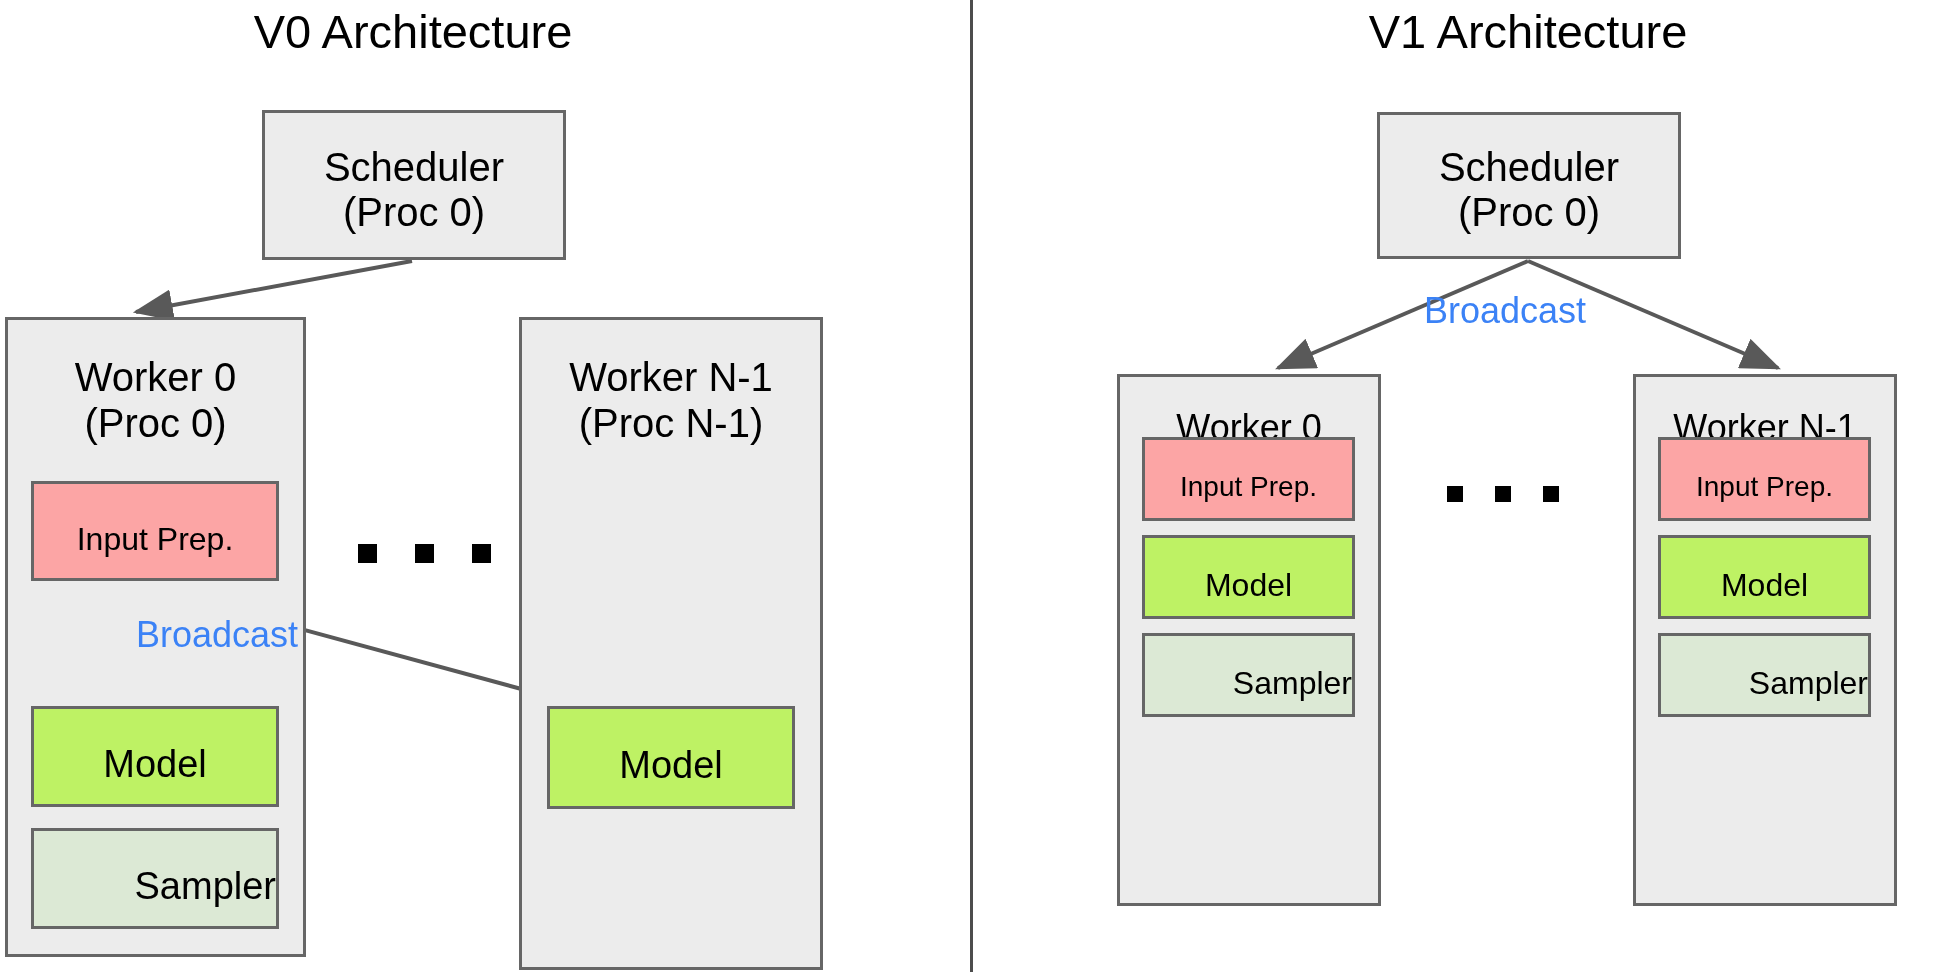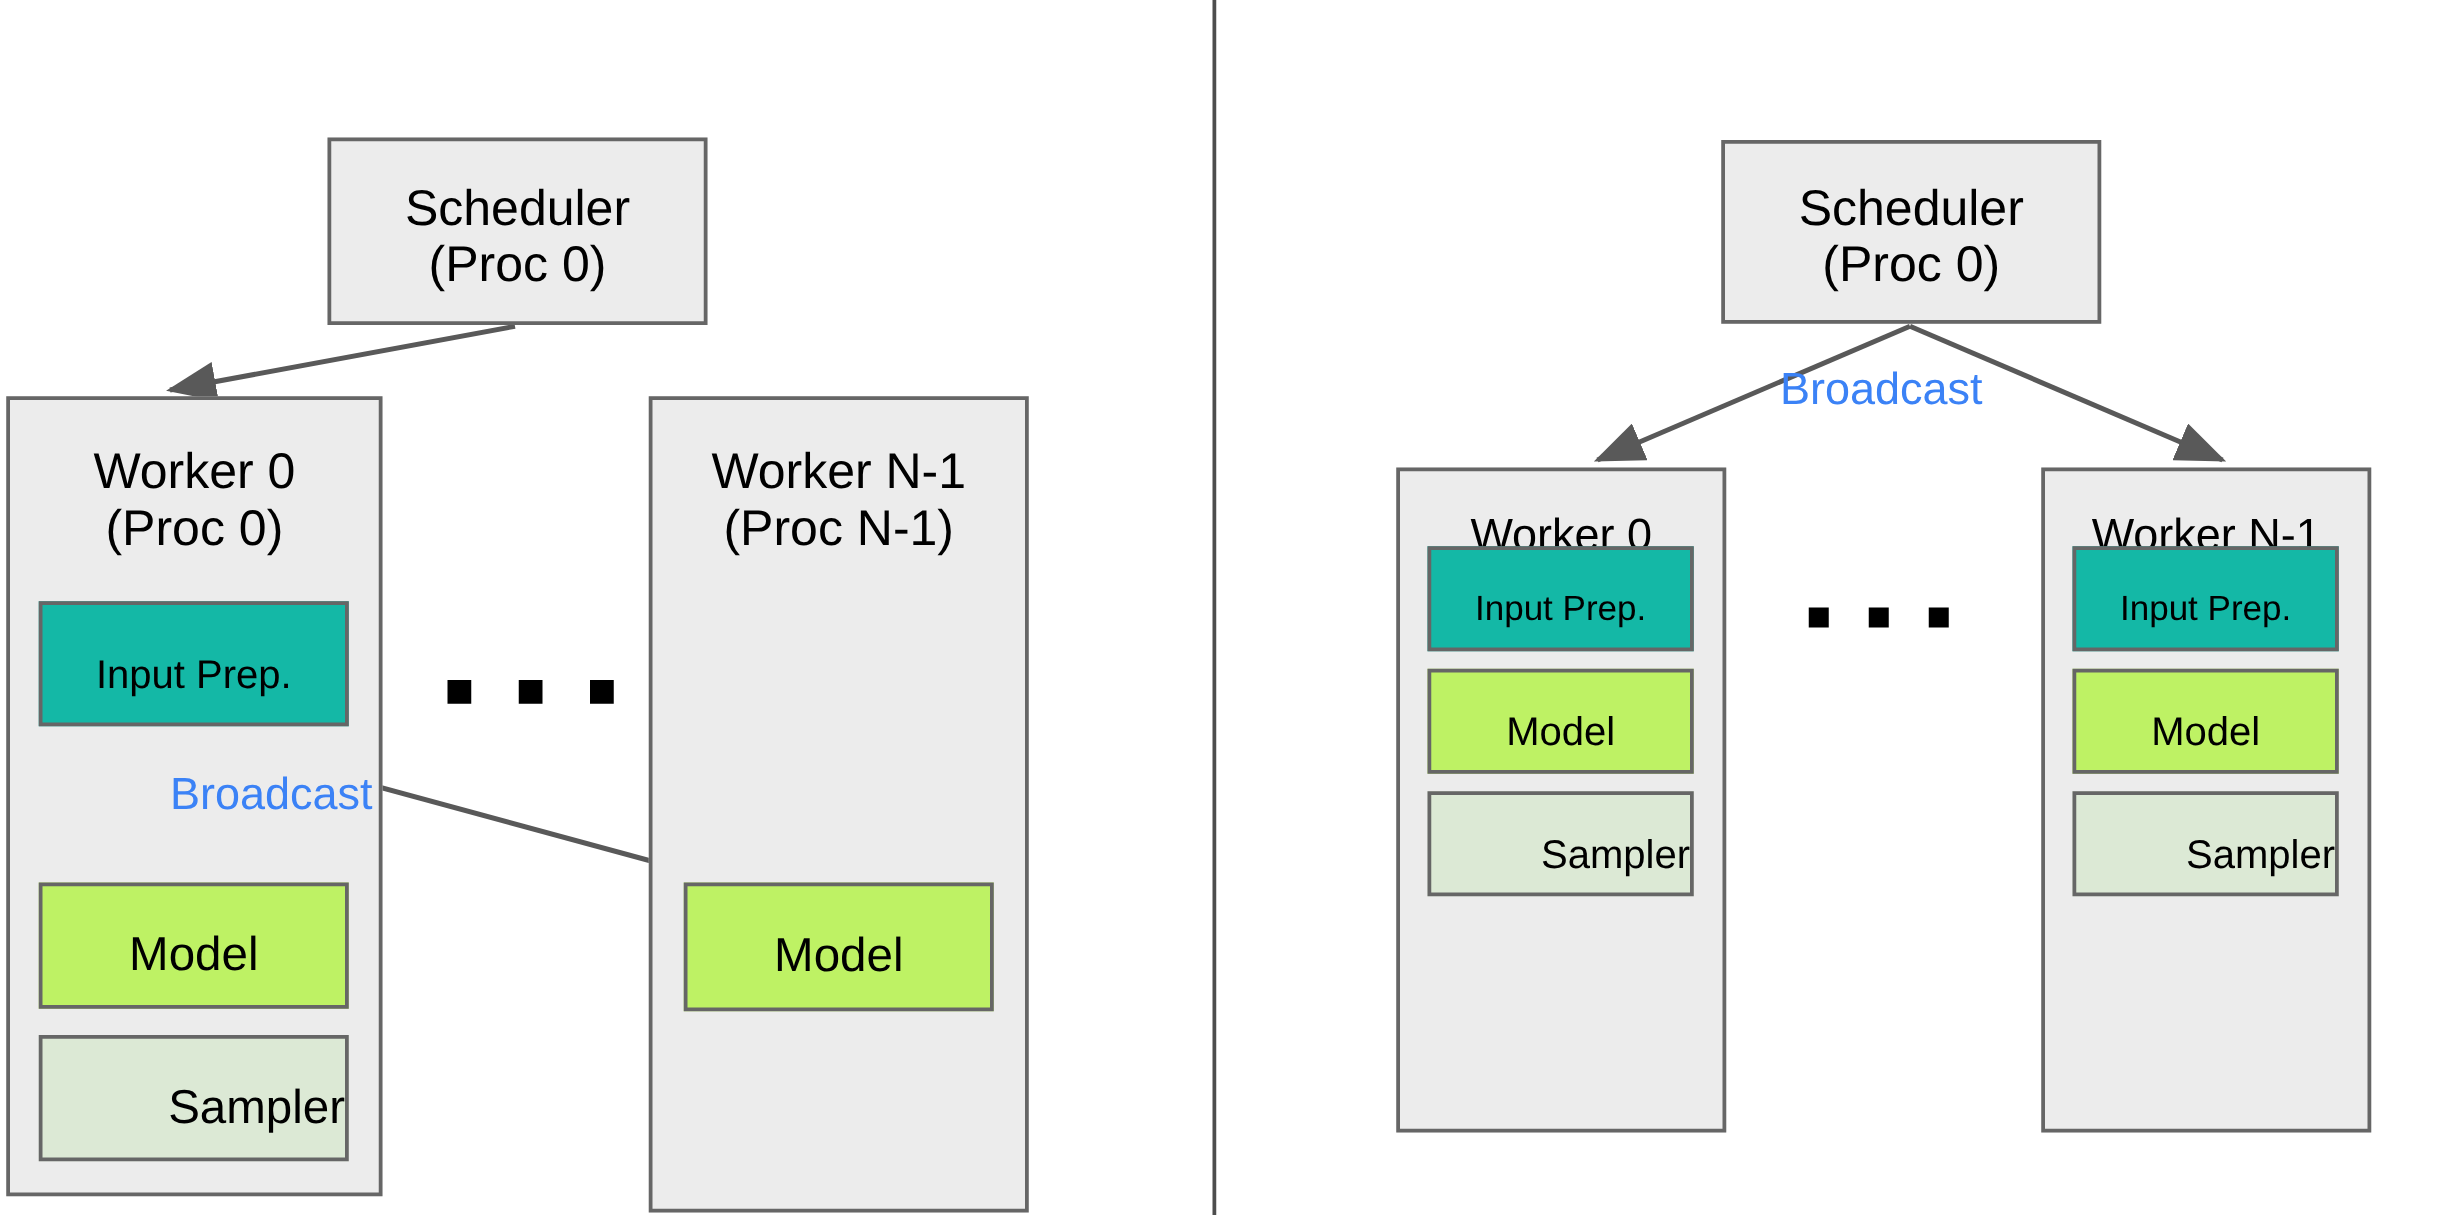--- a/index.html
+++ b/index.html
@@ -50,21 +50,21 @@
     text-align: center;
     color: #000000;
   }
   .group-box {
     background: #ececec;
   }
   .leaf-box {
     align-items: center;
     justify-content: center;
   }
-  .fill-purple { background: #14b8a6; }
+  .fill-purple { background: #fca5a5; }
   .fill-yellow { background: #bef264; }
   .fill-green  { background: #dce9d5; align-items: flex-end; }
 
   .node-label {
     white-space: pre-line;
     pointer-events: none;
     margin-top: 16px;
   }
 
   
@@ -159,20 +159,21 @@
 
     <line x1="124" y1="582" x2="124" y2="700" stroke="#595959" stroke-width="4" marker-end="url(#arrowhead)"></line>
 
     <line x1="128" y1="582" x2="562" y2="700" stroke="#595959" stroke-width="4" marker-end="url(#arrowhead)"></line>
 
     <line x1="1528" y1="261" x2="1278" y2="368" stroke="#595959" stroke-width="4" marker-end="url(#arrowhead)"></line>
 
     <line x1="1528" y1="261" x2="1778" y2="368" stroke="#595959" stroke-width="4" marker-end="url(#arrowhead)"></line>
   </svg>
 
+  <div class="panel-title" id="title-v0">V0 Architecture</div>
 
   <div class="node group-box" id="v0-scheduler">
     <span class="node-label">Scheduler
 (Proc 0)</span>
   </div>
 
   <div class="node group-box" id="v0-worker0">
     <span class="node-label">Worker 0
 (Proc 0)</span>
   </div>
@@ -201,20 +202,21 @@
   <div class="edge-label" id="v0-broadcast-label">Broadcast</div>
 
   <div class="ellipsis" id="v0-ellipsis">
     <span class="dot"></span>
     <span class="dot"></span>
     <span class="dot"></span>
   </div>
 
   <div class="panel-divider"></div>
 
+  <div class="panel-title" id="title-v1">V1 Architecture</div>
 
   <div class="node group-box" id="v1-scheduler">
     <span class="node-label">Scheduler
 (Proc 0)</span>
   </div>
 
   <div class="node group-box" id="v1-worker0">
     <span class="node-label">Worker 0
 (Proc 1)</span>
   </div>

